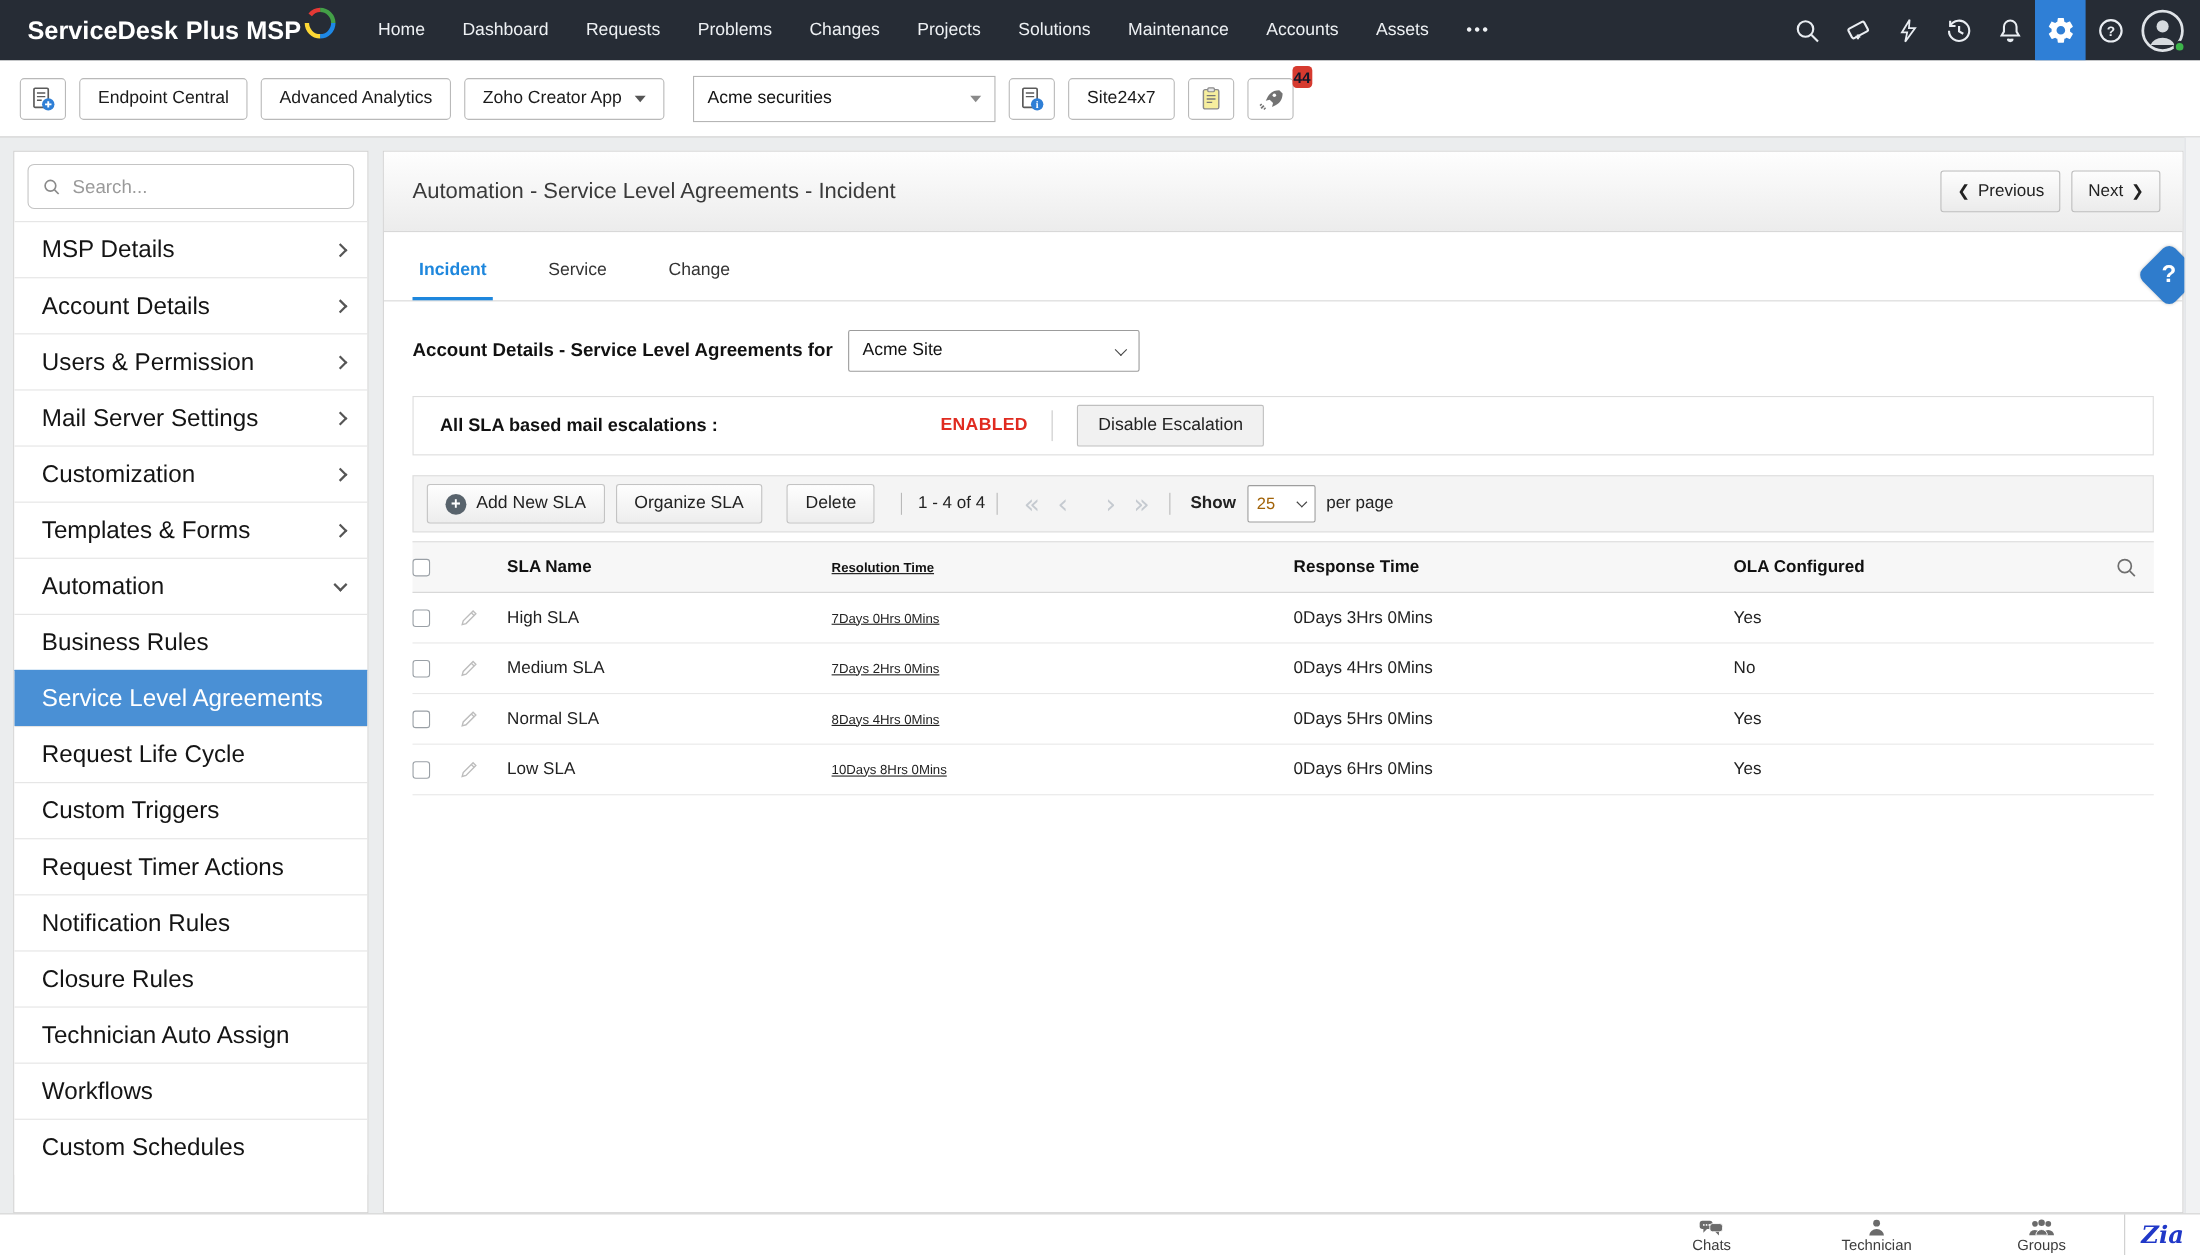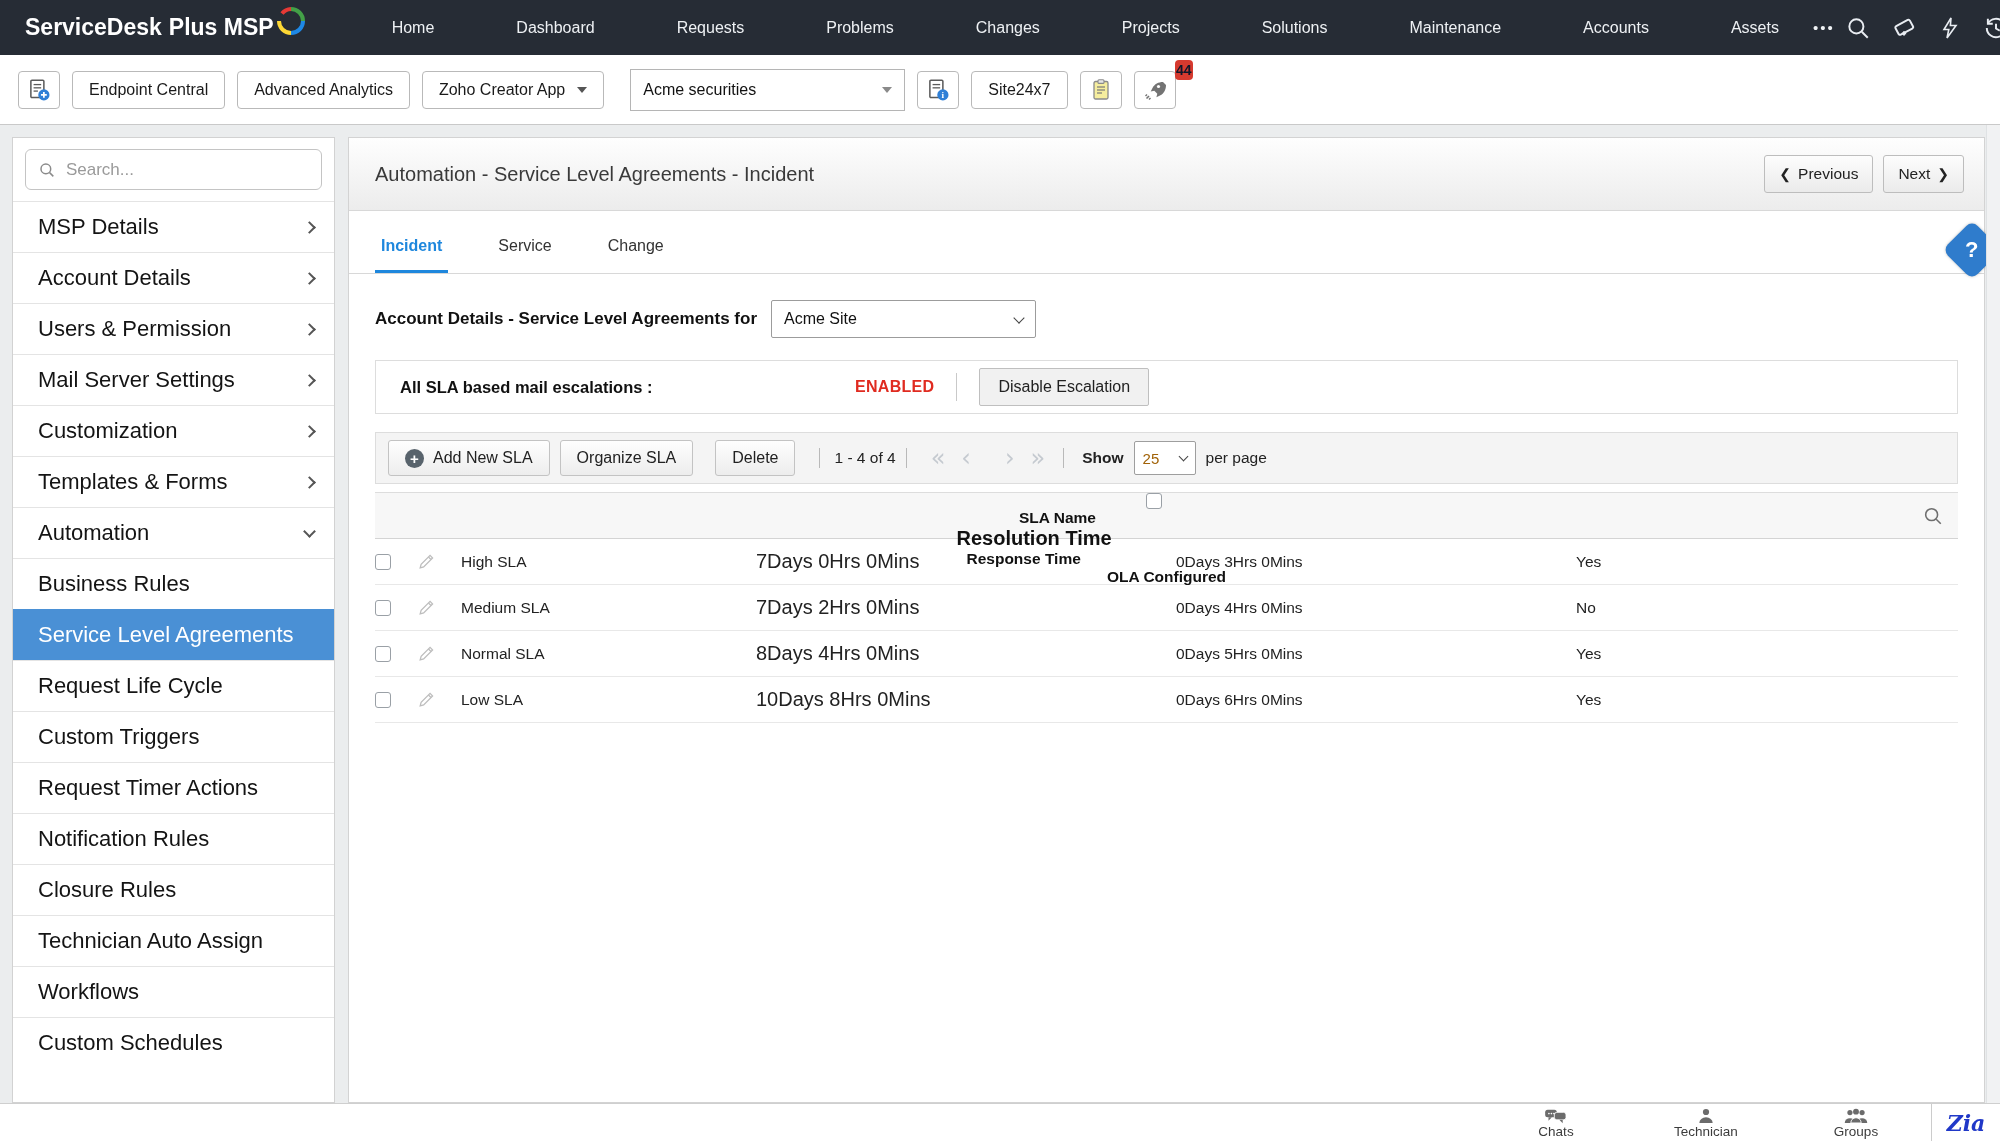--- a/index.html
+++ b/index.html
@@ -6,21 +6,21 @@
   html,body { width:2000px; height:1141px; overflow:hidden; }
   body { font-family:"Liberation Sans", sans-serif; background:#ebedee; position:relative; color:#222; }
 
   
   .topnav { position:absolute; left:0; top:0; width:2000px; height:55px; background:#262c35; display:flex; align-items:center; }
   .brand { display:flex; align-items:center; margin-left:25px; color:#fff; font-size:23px; white-space:nowrap; }
   .brand .b1 { font-weight:700; }
   .brand .b2 { font-weight:700; margin-left:7px; }
   .brand svg { margin-left:2px; margin-top:-14px; }
   .navitems { display:flex; align-items:center; margin-left:38px; gap:34px; }
-  .navitem { color:#eef1f4; font-size:16px; cursor:pointer; white-space:nowrap;margin-left:48px; }
+  .navitem { color:#eef1f4; font-size:16px; cursor:pointer; white-space:nowrap; }
   .nav-overflow { color:#eef1f4; letter-spacing:2px; font-size:15px; cursor:pointer; }
   .nav-overflow::before { content:"•••"; }
   .navicons { margin-left:auto; display:flex; align-items:center; height:55px; }
   .nico { width:46px; height:55px; display:flex; align-items:center; justify-content:center; cursor:pointer; }
   .nico.active { background:#2f7fd6; }
   .avatar-wrap { position:relative; width:40px; height:40px; margin:0 14px 0 4px; cursor:pointer; }
   .status-dot { position:absolute; right:-1px; bottom:0; width:11px; height:11px; border-radius:50%; background:#3cb54a; border:2px solid #262c35; }
 
   
   .toolbar { position:absolute; left:0; top:55px; width:2000px; height:70px; background:#ffffff; border-bottom:1px solid #c9c9c9; display:flex; align-items:center; padding-left:18px; gap:12px; }
@@ -80,25 +80,25 @@
   .parrow.next::before { content:"›"; }
   .parrow.last::before { content:"»"; }
   .show-label { font-size:15.5px; font-weight:700; color:#222; margin:0 10px 0 4px; }
   .show-select { width:62px; height:34px; border:1px solid #9e9e9e; border-radius:2px; background:#fff; display:inline-flex; align-items:center; padding:0 8px; font-size:15px; color:#a16207; cursor:pointer; }
   .show-select .vchev { margin-left:auto; width:7px; height:7px; border-right:1.5px solid #444; border-bottom:1.5px solid #444; transform:rotate(45deg); margin-top:-3px; }
   .perpage { font-size:15.5px; color:#222; margin-left:10px; }
 
   
   .sla-table { margin-top:8px; }
   .trow { display:flex; align-items:center; height:46px; border-bottom:1px solid #e8e8e8; }
-  .thead { background:#f7f7f7; border-top:1px solid #ddd; border-bottom:1px solid #d4d4d4; height:47px; font-weight:700; font-size:15.5px; color:#111; position:relative;flex-direction:column; }
+  .thead { background:#f7f7f7; border-top:1px solid #ddd; border-bottom:1px solid #d4d4d4; height:47px; font-weight:700; font-size:15.5px; color:#111; position:relative; }
   .col-check { width:42px; display:flex; align-items:center; }
   .col-edit { width:44px; display:flex; align-items:center; }
   .col-name { width:295px; font-size:15.5px; }
-  .col-res { width:420px; font-size:20px; }
+  .col-res { width:420px; font-size:12px;text-decoration:underline; }
   .col-resp { width:400px; font-size:15.5px; }
   .col-ola { flex:1; font-size:15.5px; }
   .cbx { width:16px; height:16px; border:1.5px solid #9aa0a6; border-radius:3px; background:#fff; cursor:pointer; }
   .hsearch { position:absolute; right:14px; top:12px; cursor:pointer; }
 
   
   .help-tab { position:absolute; left:1951px; top:229px; width:42px; height:42px; background:#2f7ccc; border-radius:8px; transform:rotate(45deg); display:flex; align-items:center; justify-content:center; cursor:pointer; box-shadow:0 0 3px rgba(0,0,0,.25); }
   .help-tab span { transform:rotate(-45deg); color:#fff; font-size:22px; font-weight:700; }
 
   

